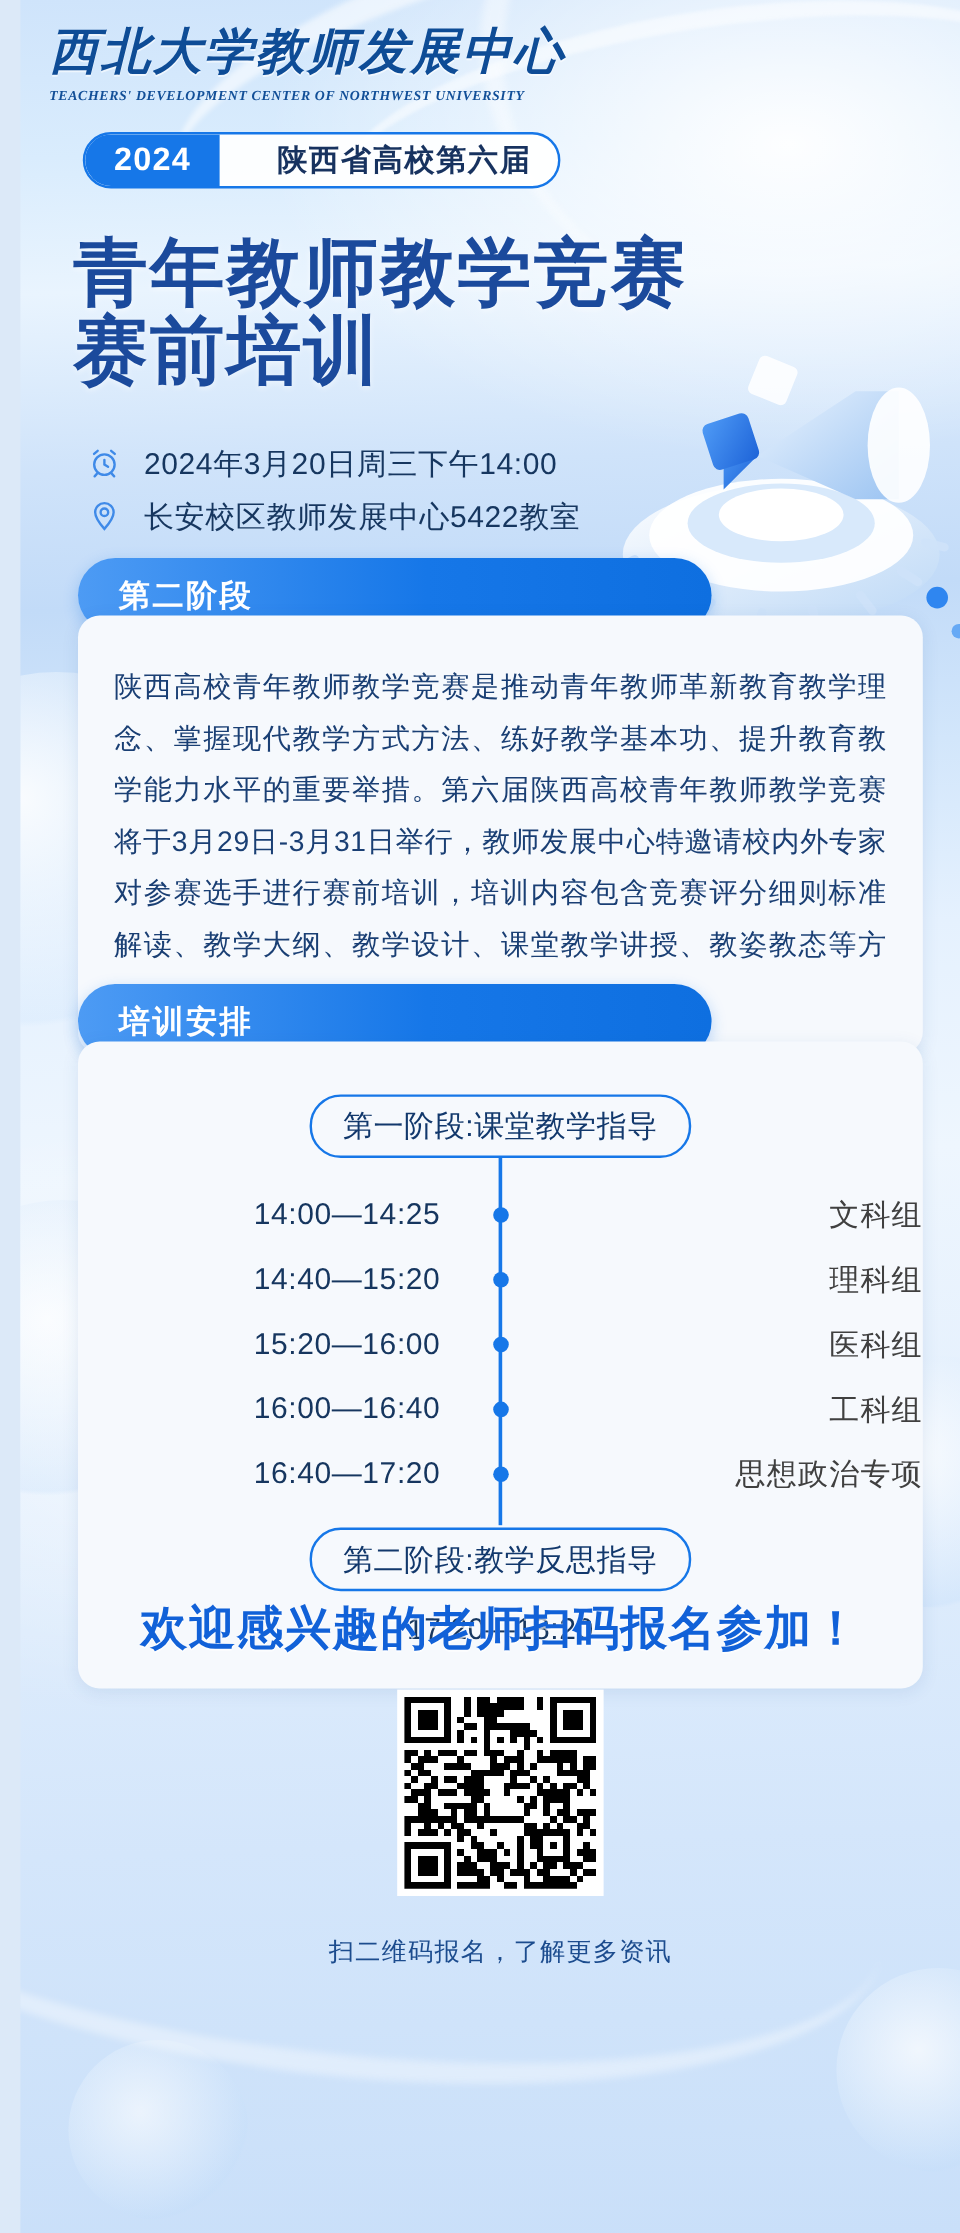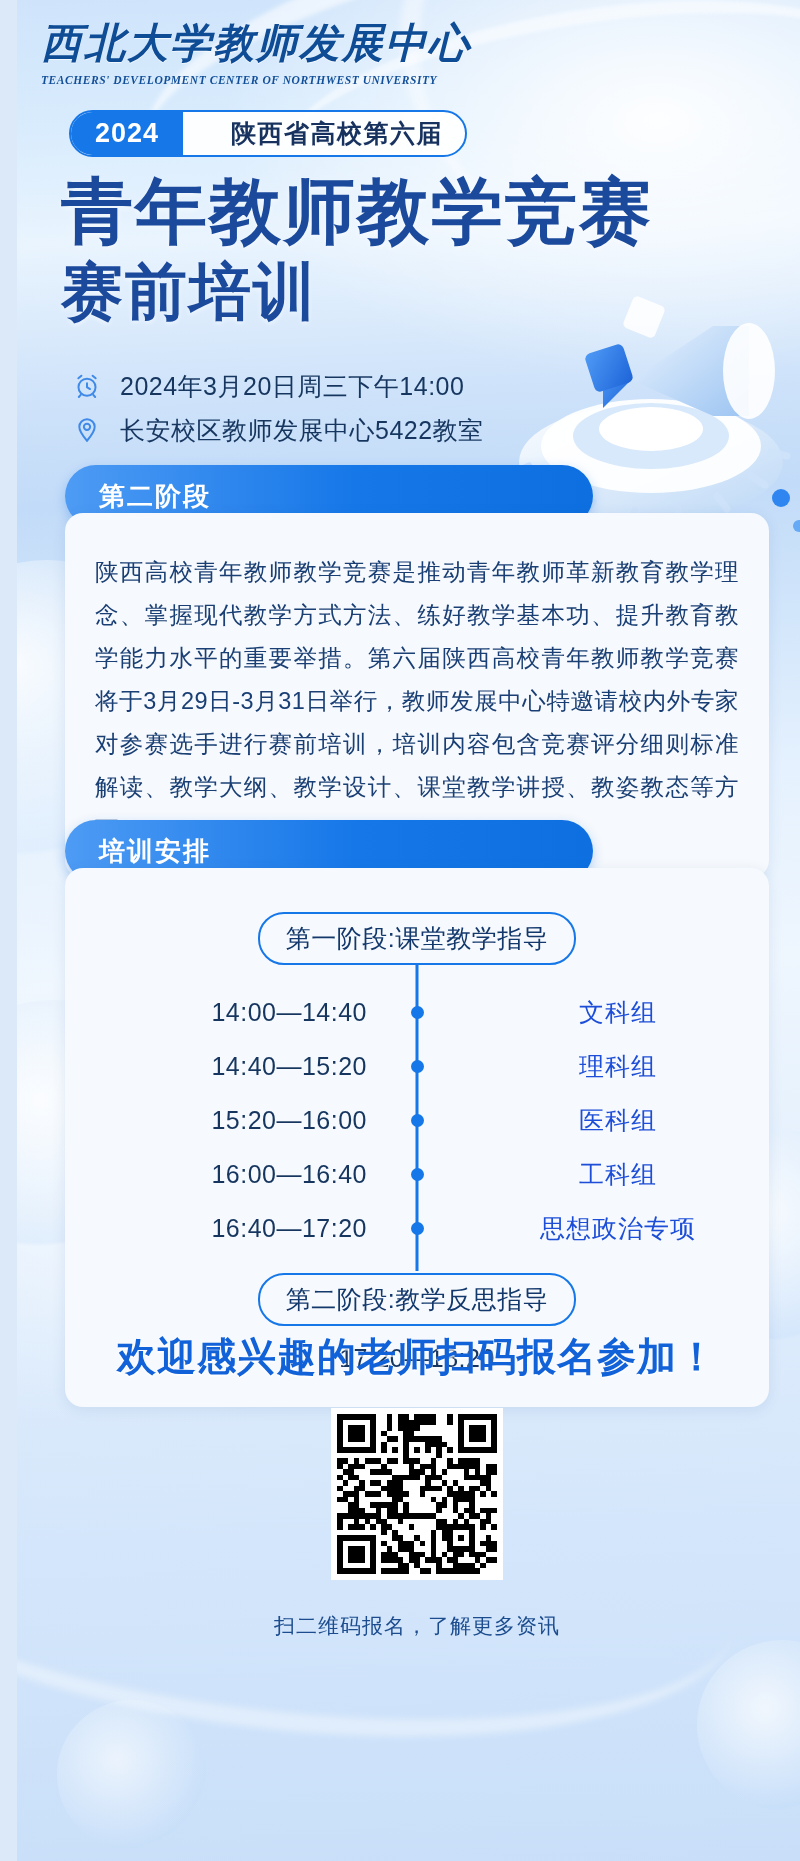--- a/index.html
+++ b/index.html
@@ -82,21 +82,21 @@
     color: #17325f; font-size: 25px; font-weight: 700;
     padding: 0 22px; display: flex; align-items: center; letter-spacing: 1.5px;
   }
 
   
   .title-main, .title-sub {
     position: absolute; left: 44px; color: #1b4a9c;
     font-weight: 800; letter-spacing: 2px; white-space: nowrap;
     text-shadow: 0 2px 5px rgba(255,255,255,.55);
   }
-  .title-main { top: 164px; font-size: 72px; }
+  .title-main { top: 185px; font-size: 62px; }
   .title-sub  { top: 250px; font-size: 62px; }
 
   
   .info { position: absolute; left: 56px; }
   .info-row { display: flex; align-items: center; gap: 19px; height: 42px; }
   .info-row .ic { width: 28px; height: 28px; flex: 0 0 28px; }
   .info-row .tx { font-size: 25px; color: #16365f; letter-spacing: .5px; white-space: nowrap; }
   .info-date { top: 365px; }
   .info-loc  { top: 409px; }
 
@@ -134,22 +134,22 @@
   }
 
   .timeline { position: relative; margin-top: 14px; padding: 6px 0 2px 0; }
   .timeline::before {
     content: ""; position: absolute; left: 50%; top: -14px; bottom: -14px;
     width: 3px; transform: translateX(-50%); background: #1677e8;
   }
   .tl-row { position: relative; display: flex; align-items: center; height: 54px; }
   .tl-time { width: 50%; text-align: right; padding-right: 50px;
              font-size: 25px; color: #16365f; letter-spacing: .5px; }
-  .tl-name { width: 50%; text-align: center; padding-left: 50px;
-             font-size: 25px; color: #1d4ed8; letter-spacing: 1px; }
+  .tl-name { width: 50%; text-align: right; padding-left: 50px;
+             font-size: 25px; color: #404040; letter-spacing: 1px; }
   .tl-dot {
     position: absolute; left: 50%; top: 50%; width: 13px; height: 13px;
     margin-left: -6.5px; margin-top: -6.5px; border-radius: 50%; background: #1677e8;
   }
   .stage2-wrap { margin-top: 16px; }
   .stage2-time { text-align: center; font-size: 25px; color: #16365f; margin-top: 18px; letter-spacing: .5px; }
 
   
   .welcome {
     position: absolute; left: 0; right: 0; top: 1330px; text-align: center;
@@ -264,21 +264,21 @@
 
   <div class="sec-head head-schedule">
     <div class="lbl">培训安排</div>
   </div>
   <div class="sec-body body-schedule">
 
     <div class="stage-pill">第一阶段:课堂教学指导</div>
 
     <div class="timeline" id="timeline-rows">
         <div class="tl-row">
-          <div class="tl-time">14:00—14:40</div>
+          <div class="tl-time">14:00—14:25</div>
           <div class="tl-dot"></div>
           <div class="tl-name">文科组</div>
         </div>
         <div class="tl-row">
           <div class="tl-time">14:40—15:20</div>
           <div class="tl-dot"></div>
           <div class="tl-name">理科组</div>
         </div>
         <div class="tl-row">
           <div class="tl-time">15:20—16:00</div>

